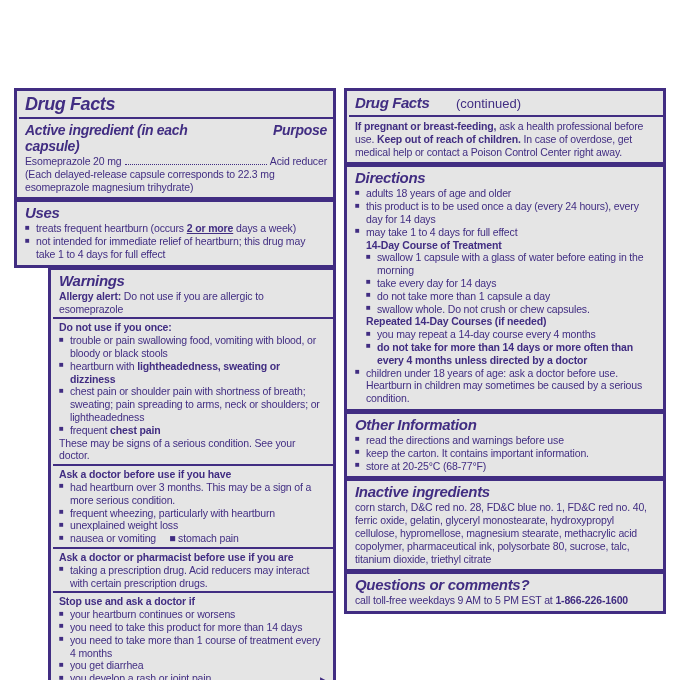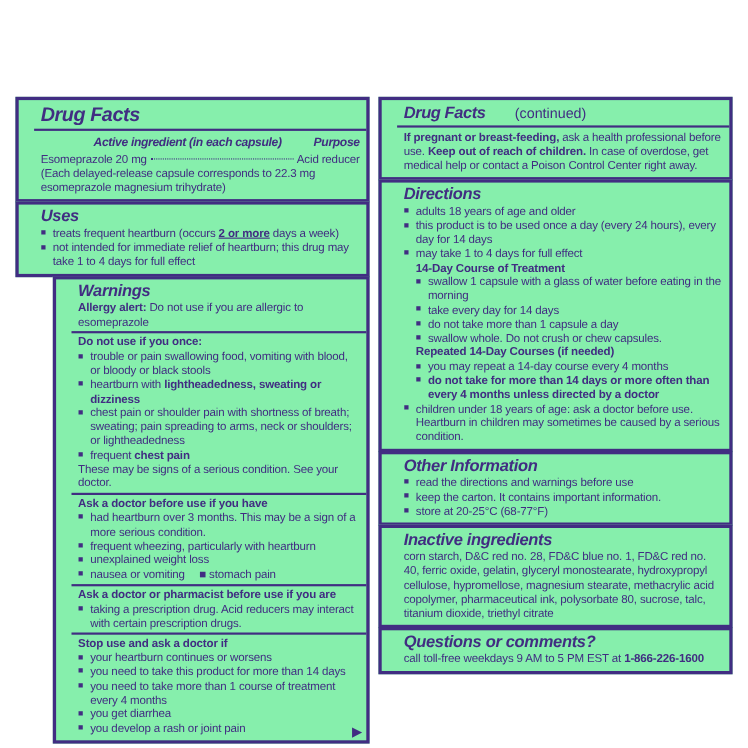--- a/index.html
+++ b/index.html
@@ -9,22 +9,22 @@
     width: 680px; height: 680px; background: #ffffff; position: relative;
     font-family: "Liberation Sans", sans-serif;
     color: var(--p);
   }
   .label {
     position: absolute; top: 88px; left: 14px; width: 652px;
     display: flex; gap: 8px; align-items: flex-start;
   }
   .col { width: 322px; display: flex; flex-direction: column; }
   .box {
-    border: 3px solid var(--p); background: #86efac;
-    padding: 2px 6px 4px 20px;
+    border: 3px solid var(--p); background: #e5e5e5;
+    padding: 2px 6px 4px 8px;
     font-size: 10.5px; line-height: 12.8px; letter-spacing: -0.15px;
   }
   .box + .box { margin-top: -1px; }
   .h1 {
     font-size: 18px; line-height: 21px; font-weight: bold; font-style: italic;
     letter-spacing: -0.4px; padding-top: 1px;
   }
   .h1 .cont { font-style: normal; font-weight: normal; font-size: 13px; letter-spacing: 0; margin-left: 23px; }
   .h2 {
     font-size: 15px; line-height: 17px; font-weight: bold; font-style: italic;
@@ -38,24 +38,24 @@
   .li::before {
     content: "\25A0"; position: absolute; left: 0; top: -0.5px;
     font-size: 8px; line-height: 12.8px;
   }
   .li.sub { margin-left: 11px; }
   .directions-list .subhead { padding-left: 11px; }
   b { font-weight: bold; }
   u { font-weight: bold; text-decoration: underline; }
   .act-row {
     display: flex; justify-content: flex-end; align-items: baseline;
-    font-weight: bold; font-style: italic; font-size: 11px; line-height: 16px;
+    font-weight: bold; font-style: italic; font-size: 14px; line-height: 16px;
     letter-spacing: -0.3px; margin-bottom: 1px; gap: 29px;
   }
-  .dot-row { display: flex; align-items: center; }
+  .dot-row { display: flex; align-items: flex-end; }
   .dot-row .leader {
     flex: 1 1 auto; border-bottom: 1.5px dotted var(--p);
     margin: 0 3px 2.5px 3px; min-width: 10px;
   }
   .warn-box { position: relative; margin-left: 34px; }
   .more-arrow {
     position: absolute; right: 4px; bottom: 2px;
     font-size: 12px; line-height: 12px; font-style: normal;
   }
 </style>

